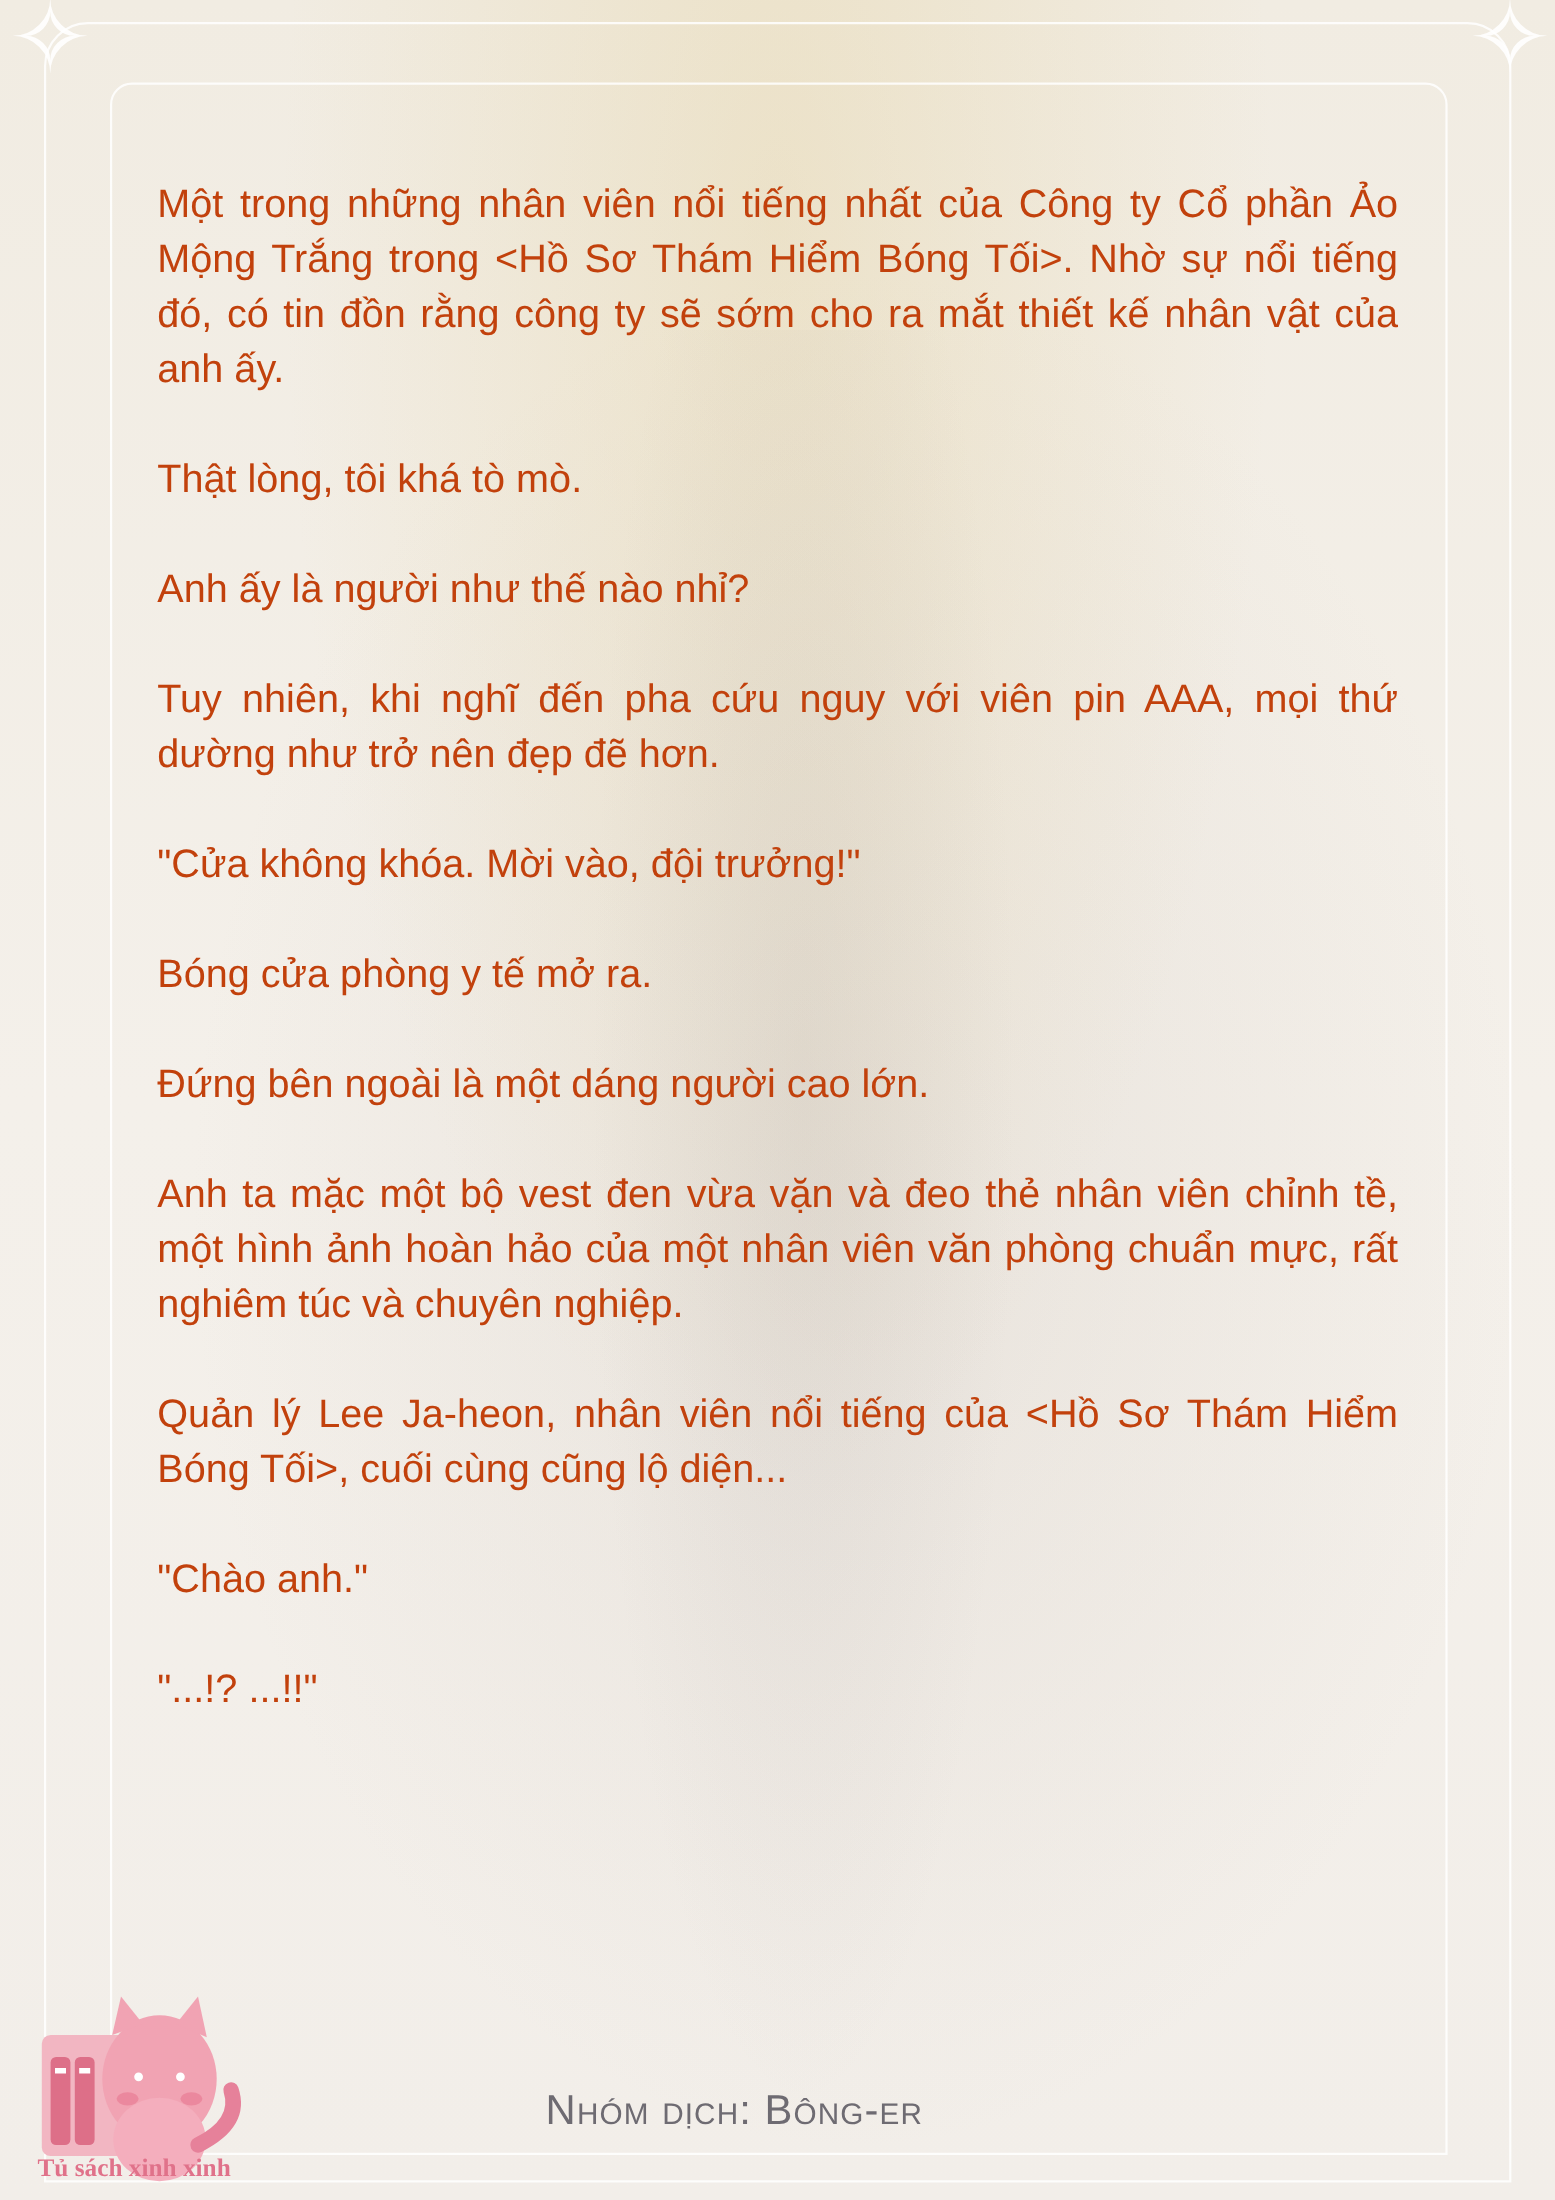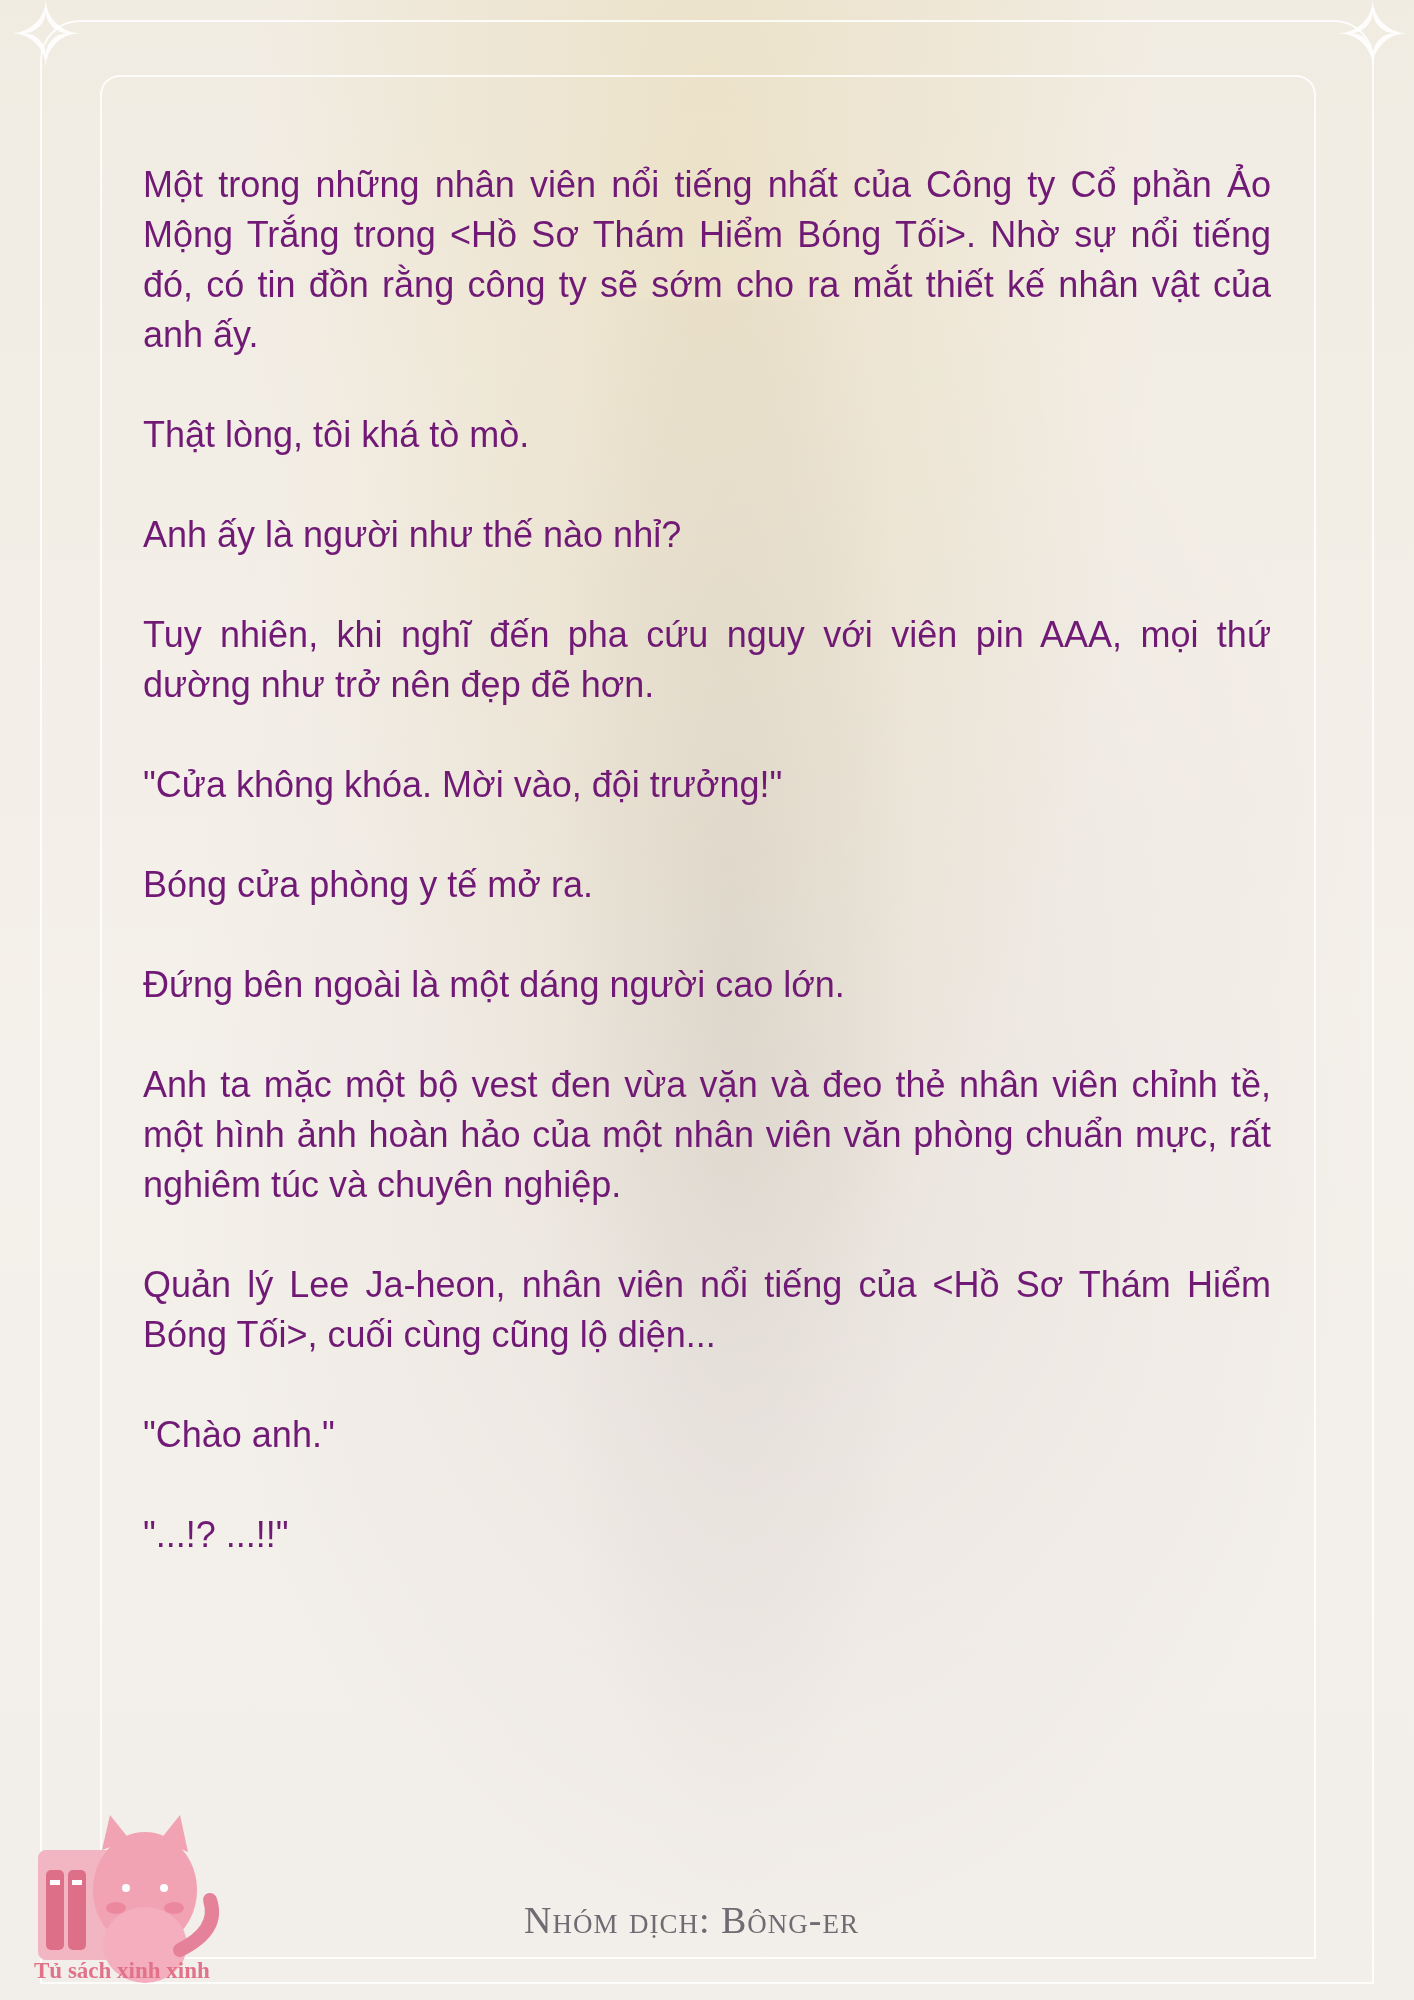--- a/index.html
+++ b/index.html
@@ -18,26 +18,26 @@
   .figure {
     position:absolute; left:520px; top:300px; width:420px; height:1700px;
     background: radial-gradient(ellipse at 50% 40%, rgba(150,140,135,0.13) 0%, rgba(150,140,135,0) 65%);
   }
   .frame { position:absolute; border:2px solid rgba(255,255,255,0.85); border-radius:40px 40px 0 0; }
   .frame.outer { left:40px; top:20px; width:1330px; height:1960px; }
   .frame.inner { left:100px; top:75px; width:1212px; height:1880px; border-width:2px; border-radius:20px 20px 0 0; }
   .star { position:absolute; color:rgba(255,255,255,0.9); font-size:90px; line-height:1; }
   .content {
     position:absolute; left:143px; top:160px; width:1128px;
-    font-size:36px; line-height:50px; color:#701a75; text-align:justify;
+    font-size:36px; line-height:50px; color:#c2410c; text-align:justify;
   }
   .content p { margin:0 0 50px 0; }
   .credit {
-    position:absolute; left:524px; top:1898px;
-    font-family: Liberation Serif, serif; font-size:38px; color:#6e6b72;
+    position:absolute; left:496px; top:1898px;
+    font-family: Liberation Sans, sans-serif; font-size:38px; color:#6e6b72;
     font-variant: small-caps; letter-spacing:1px;
   }
   .logo { position:absolute; left:30px; top:1770px; width:210px; height:230px; }
   .logo-text {
     position:absolute; left:34px; top:1958px;
     font-family:"Liberation Serif", serif; font-weight:bold;
     font-size:23px; color:#e0728a;
   }
 </style>
 </head>

